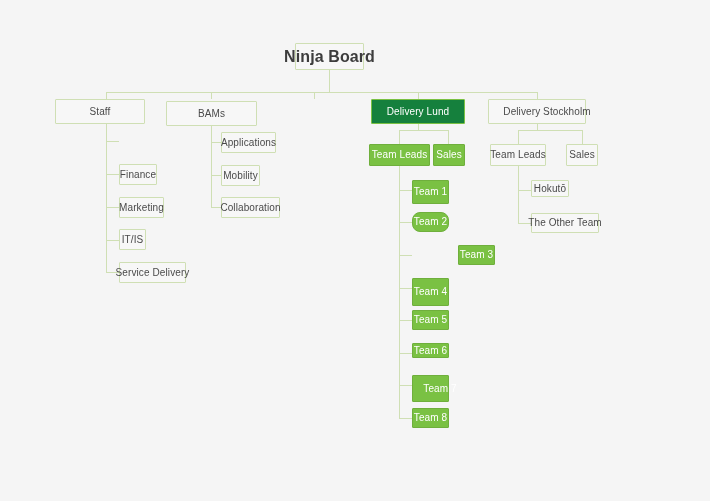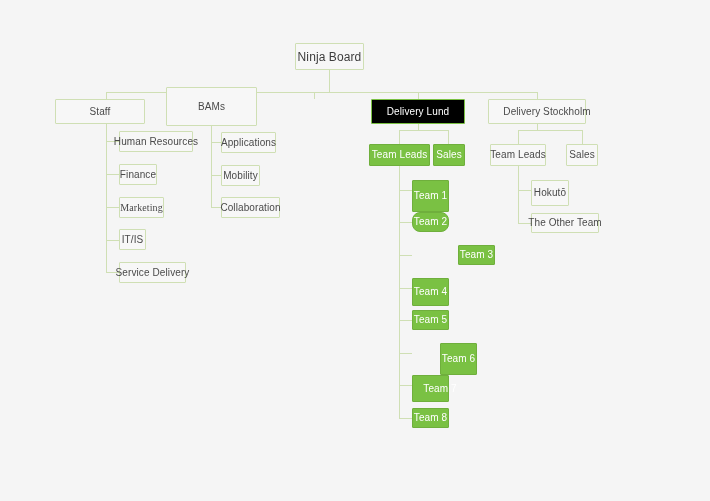--- a/index.html
+++ b/index.html
@@ -35,33 +35,33 @@
     line-height: 1;
     display: flex;
     align-items: center;
     justify-content: center;
     text-align: center;
     white-space: nowrap;
     border-radius: 1px;
     letter-spacing: 0.1px;
   }
   .node.selected {
-    background: #000000;
+    background: #15803d;
     border-color: #7ac143;
     color: #ffffff;
   }
   .node.green {
     background: #7ac143;
     border-color: #6faf3c;
     color: #ffffff;
   }
   .node.root {
     color: #3d3d3d;
-    font-weight: normal;
-    font-size: 12px;
+    font-weight: bold;
+    font-size: 16px;
   }
 </style>
 </head>
 <body>
 
 <div id="chart-canvas">
 
   <div class="conn v" style="left:329px; top:70px; height:22px;"></div>
   <div class="conn h" style="left:106px; top:92px; width:431px;"></div>
   <div class="conn v" style="left:106px; top:92px; height:7px;"></div>
@@ -102,45 +102,44 @@
   <div class="conn v" style="left:518px; top:130px; height:14px;"></div>
   <div class="conn v" style="left:582px; top:130px; height:14px;"></div>
 
   <div class="conn v" style="left:518px; top:166px; height:57px;"></div>
   <div class="conn h" style="left:518px; top:190px; width:13px;"></div>
   <div class="conn h" style="left:518px; top:223px; width:13px;"></div>
 
   <div class="node root" style="left:295px; top:43px; width:69px; height:27px;">Ninja Board</div>
 
   <div class="node" style="left:55px; top:99px; width:90px; height:25px;">Staff</div>
-  <div class="node" style="left:166px; top:87px; width:91px; height:39px;">BAMs</div>
+  <div class="node" style="left:166px; top:101px; width:91px; height:25px;">BAMs</div>
   <div class="node selected" style="left:371px; top:99px; width:94px; height:25px;">Delivery Lund</div>
   <div class="node" style="left:488px; top:99px; width:98px; height:25px;padding-left:20px;">Delivery Stockholm</div>
 
-  <div class="node" style="left:119px; top:131px; width:74px; height:21px;">Human Resources</div>
   <div class="node" style="left:119px; top:164px; width:38px; height:21px;">Finance</div>
-  <div class="node" style="left:119px; top:197px; width:45px; height:21px;font-family:Liberation Serif, serif;">Marketing</div>
+  <div class="node" style="left:119px; top:197px; width:45px; height:21px;">Marketing</div>
   <div class="node" style="left:119px; top:229px; width:27px; height:21px;">IT/IS</div>
   <div class="node" style="left:119px; top:262px; width:67px; height:21px;">Service Delivery</div>
 
   <div class="node" style="left:221px; top:132px; width:55px; height:21px;">Applications</div>
   <div class="node" style="left:221px; top:165px; width:39px; height:21px;">Mobility</div>
   <div class="node" style="left:221px; top:197px; width:59px; height:21px;">Collaboration</div>
 
   <div class="node green" style="left:369px; top:144px; width:61px; height:22px;">Team Leads</div>
   <div class="node green" style="left:433px; top:144px; width:32px; height:22px;">Sales</div>
 
-  <div class="node green" style="left:412px; top:180px; width:37px; height:32px;">Team 1</div>
+  <div class="node green" style="left:412px; top:180px; width:37px; height:24px;">Team 1</div>
   <div class="node green" style="left:412px; top:212px; width:37px; height:20px;border-radius:8px;">Team 2</div>
   <div class="node green" style="left:412px; top:245px; width:37px; height:20px;margin-left:46px;">Team 3</div>
   <div class="node green" style="left:412px; top:278px; width:37px; height:28px;">Team 4</div>
   <div class="node green" style="left:412px; top:310px; width:37px; height:20px;">Team 5</div>
-  <div class="node green" style="left:412px; top:343px; width:37px; height:32px;margin-left:28px;">Team 6</div>
+  <div class="node green" style="left:412px; top:343px; width:37px; height:15px;">Team 6</div>
   <div class="node green" style="left:412px; top:375px; width:37px; height:27px;padding-left:19px;">Team 7</div>
   <div class="node green" style="left:412px; top:408px; width:37px; height:20px;">Team 8</div>
 
   <div class="node" style="left:490px; top:144px; width:56px; height:22px;">Team Leads</div>
   <div class="node" style="left:566px; top:144px; width:32px; height:22px;">Sales</div>
 
-  <div class="node" style="left:531px; top:180px; width:38px; height:26px;">Hokutō</div>
+  <div class="node" style="left:531px; top:180px; width:38px; height:17px;">Hokutō</div>
   <div class="node" style="left:531px; top:213px; width:68px; height:20px;">The Other Team</div>
 
 </div>
 
 </body></html>

